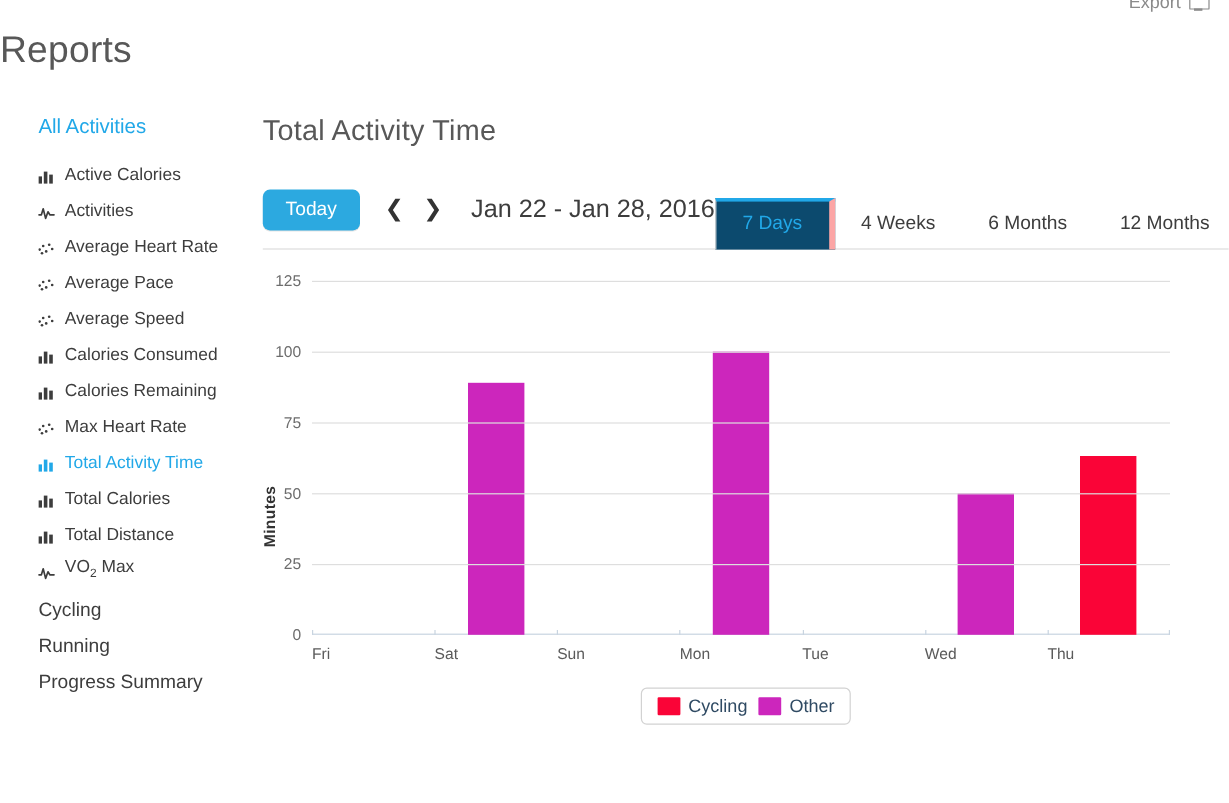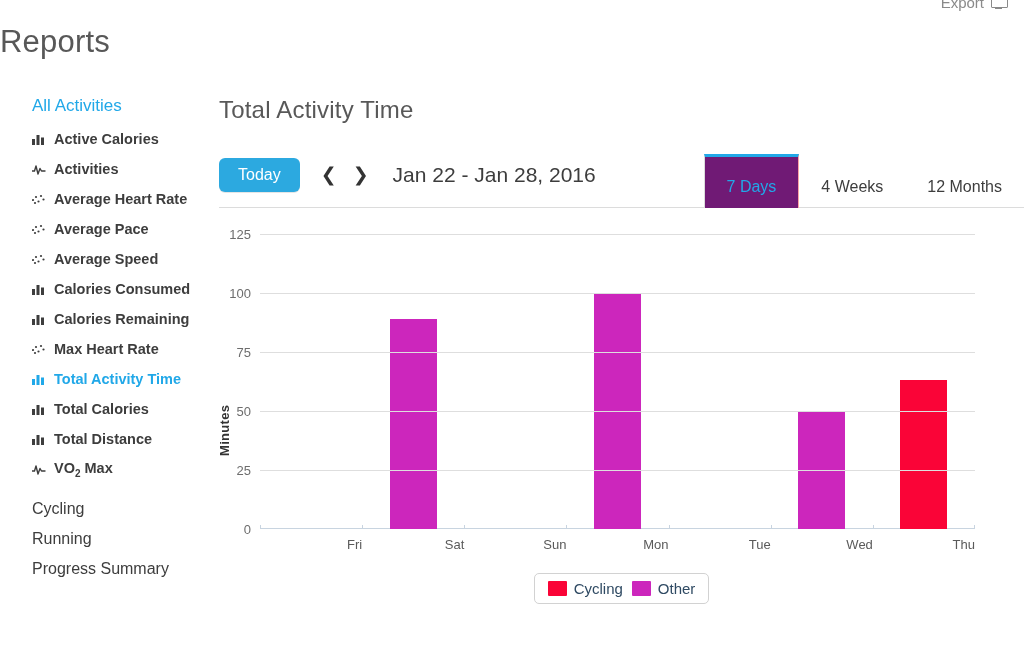--- a/index.html
+++ b/index.html
@@ -38,21 +38,21 @@
   }
 
   
   .sidebar{
     position:absolute; left:0; top:96px; width:212px;margin-left:32px;
   }
   .sb-head{
     font-size:17px; color:#21a8e8; padding:0 0 8px 0; cursor:pointer;
   }
   .sb-item{
-    display:flex; align-items:center; height:30px; cursor:pointer;font-weight:bold;
+    display:flex; align-items:flex-end; height:30px; cursor:pointer;
   }
   .sb-ico{
     width:22px; flex:0 0 22px; display:flex; align-items:center; justify-content:flex-start;
   }
   .sb-label{
     font-size:14.5px; color:#3d3d3d; white-space:nowrap;
   }
   .sb-item.active .sb-label{ color:#21a8e8; }
   .sb-sub{
     font-size:16px; color:#3d3d3d; height:30px; display:flex; align-items:center;
@@ -92,26 +92,26 @@
   .date-range{
     margin-left:24px; font-size:21px; color:#3d3d3d; white-space:nowrap;
   }
   .tabs{ display:flex; align-items:flex-end; height:56px; }
   .tab{
     font-size:16px; color:#3d3d3d; padding:13px 22px 12px 22px;
     cursor:pointer; position:relative; line-height:1; white-space:nowrap;
   }
   .tab.active{
     color:#21a8e8;
-    background:#701a75;
+    background:#0c4a6e;
     border-left:1px solid #dcdcdc;
-    border-right:1px solid #fca5a5;
+    border-right:5px solid #fca5a5;
     border-top:3px solid #21a8e8;
     margin-bottom:-1px;
-    padding-top:22px; padding-bottom:13px;
+    padding-top:11px; padding-bottom:13px;
   }
 
   
   .chart-wrap{
     position:absolute; left:0; top:120px; right:0; bottom:0;
   }
   .ylabel{
     position:absolute; left:-2px; top:240px;
     transform:rotate(-90deg); transform-origin:left top;
     font-size:13px; font-weight:bold; color:#333;
@@ -134,21 +134,21 @@
     position:absolute; left:0; right:0; bottom:0; top:0;
     display:flex; align-items:flex-end;
   }
   .bcol{ flex:1; display:flex; justify-content:center; align-items:flex-end; height:100%; position:relative;}
   .bar{ width:47px; }
   .xaxis{
     position:absolute; left:41px; width:715px; top:313px;
     display:flex;
   }
   .xcol{
-    flex:1; text-align:right; font-size:13px; color:#5a5a5a;
+    flex:1; text-align:left; font-size:13px; color:#5a5a5a;
     padding-top:8px; position:relative;
   }
   .xcol:before{
     content:""; position:absolute; left:0; top:-4px; width:1px; height:4px; background:#c8d4e0;
   }
   .xcol:last-child:after{
     content:""; position:absolute; right:0; top:-4px; width:1px; height:4px; background:#c8d4e0;
   }
 
   
@@ -324,20 +324,21 @@
       <button class="today-btn">Today</button>
       <div class="nav-arrows">
         <span class="arrow">❮</span>
         <span class="arrow">❯</span>
       </div>
       <div class="date-range">Jan 22 - Jan 28, 2016</div>
     </div>
     <div class="tabs" id="tabs">
         <div class="tab active">7 Days</div>
         <div class="tab">4 Weeks</div>
+        <div class="tab">6 Months</div>
         <div class="tab">12 Months</div>
       </div>
   </div>
 
   <div class="chart-wrap">
     <div class="ylabel">Minutes</div>
     <div class="plot" id="plot">
       <div class="axis-base"></div>
       <div class="bars" id="bars">
           <div class="bcol"></div>

